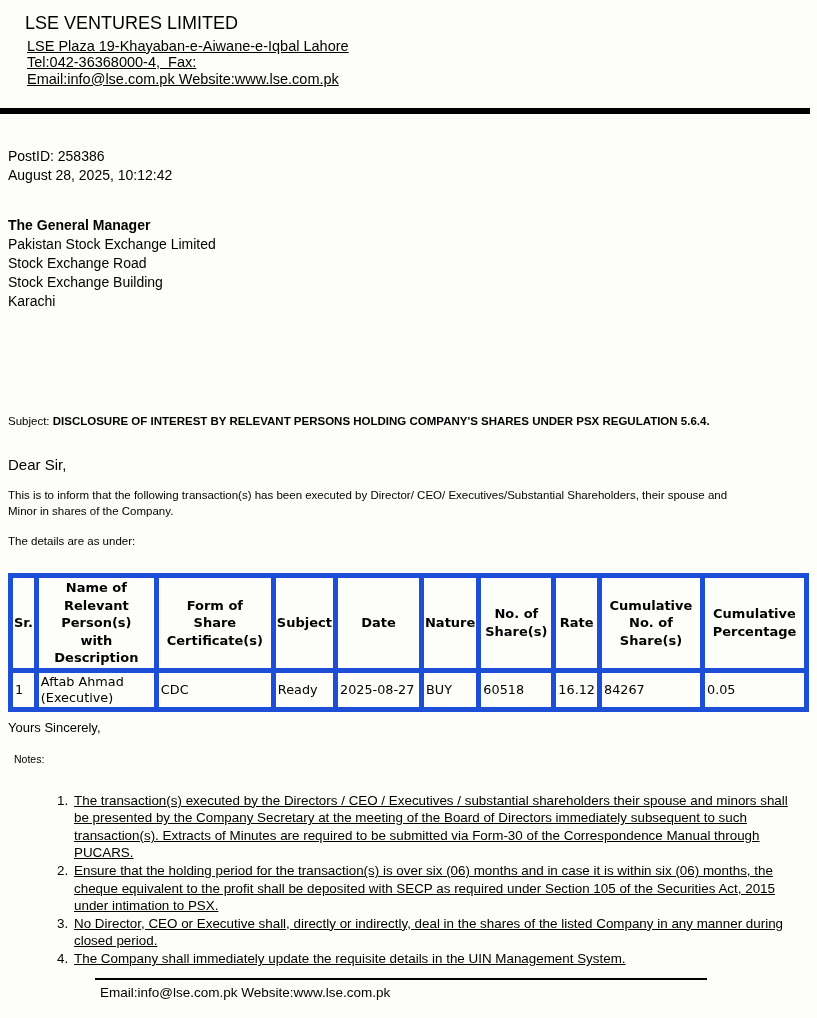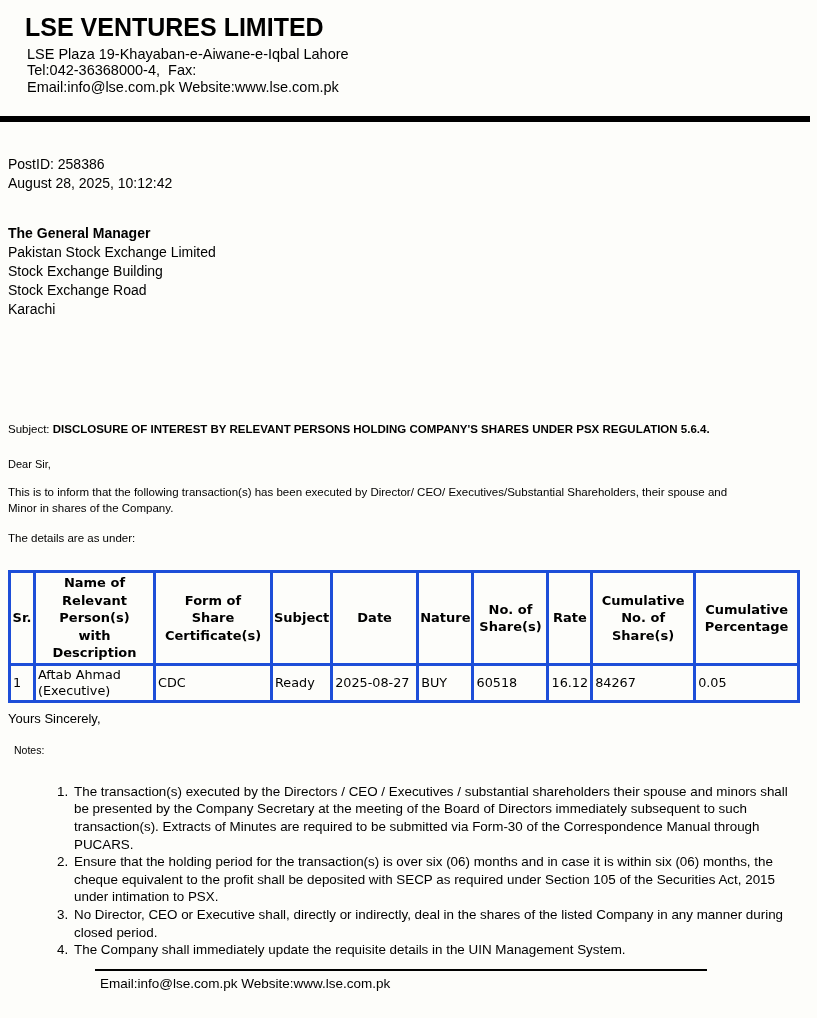--- a/index.html
+++ b/index.html
@@ -6,70 +6,70 @@
   html,body { background:#fdfdfa; }
   body {
     width:817px; height:1018px;
     color:#000;
     font-family:"Liberation Sans", sans-serif;
     overflow:hidden;
     position:relative;
   }
   .header { padding:13px 0 0 25px; }
   .company-name {
-    font-size:25px; font-weight:bold; line-height:1.15;
+    font-size:18px; font-weight:normal; line-height:1.15;
     white-space:nowrap;
   }
-  .header-lines { margin-top:4px; margin-left:2px; font-size:14.5px; line-height:16.5px; }
+  .header-lines { margin-top:4px; margin-left:2px; font-size:14.5px; line-height:16.5px;text-decoration:underline; }
   .header-lines .tel { white-space:pre; }
 
   .divider { height:6px; background:#000; margin:21px 7px 0 0; }
 
   .meta { margin:33px 0 0 8px; font-size:14px; line-height:19px; }
 
   .recipient { margin:31px 0 0 8px; font-size:14px; line-height:19px; }
   .recipient-title { font-weight:bold; }
 
   .subject { margin:104px 0 0 8px; font-size:11.5px; }
   .subject .subj-text { font-weight:bold; }
 
-  .salutation { margin:23px 0 0 8px; font-size:11px; }
+  .salutation { margin:29px 0 0 8px; font-size:15px; }
 
   .body-par { margin:15px 0 16px 8px; font-size:11.5px; line-height:15.5px; max-width:750px; }
 
   .details-intro { margin:12px 0 0 8px; font-size:11.5px; }
 
   table.disclosure {
     border-collapse:collapse;
     margin:26px 0 0 8px;
     font-family:"DejaVu Sans", sans-serif;
     table-layout:fixed;
   }
-  table.disclosure th, table.disclosure td { border:3px solid #1d4ed8; }
+  table.disclosure th, table.disclosure td { border:5px solid #1d4ed8; }
   table.disclosure th {
     font-size:13px; font-weight:bold; text-align:center;
     white-space:pre-line; vertical-align:middle;
     line-height:17.5px; height:90px; padding:1px;
   }
   table.disclosure td {
     font-size:12.8px; text-align:left; vertical-align:middle;
     line-height:16px; height:35px; padding:1px 2px;
     overflow:hidden;
   }
 
   .closing { margin:8px 0 0 8px; font-size:13px; }
 
   .notes-label { margin:18px 0 0 8px; font-size:10.5px;padding-left:6px; }
 
   ol.notes {
     margin:27px 0 0 0; padding-left:72px;
     width:802px;
     font-size:13.4px; line-height:17.6px;
   }
-  ol.notes li { padding-left:2px; }
+  ol.notes li { padding-left:2px;text-decoration:underline; }
 
   .footer { margin-top:10px; }
   .footer-rule { width:612px; margin-left:95px; border-top:2px solid #000; height:0; }
   .footer-text { margin-left:100px; padding-top:5px; font-size:13.5px; }
 </style>
 </head>
 <body>
 
 <div class="header">
   <div class="company-name">LSE VENTURES LIMITED</div>
@@ -83,22 +83,22 @@
 <div class="divider"></div>
 
 <div class="meta">
   <div>PostID: 258386</div>
   <div>August 28, 2025, 10:12:42</div>
 </div>
 
 <div class="recipient">
   <div class="recipient-title">The General Manager</div>
   <div>Pakistan Stock Exchange Limited</div>
+  <div>Stock Exchange Road</div>
   <div>Stock Exchange Building</div>
-  <div>Stock Exchange Road</div>
   <div>Karachi</div>
 </div>
 
 <div class="subject"><span>Subject: </span><span class="subj-text">DISCLOSURE OF INTEREST BY RELEVANT PERSONS HOLDING COMPANY'S SHARES UNDER PSX REGULATION 5.6.4.</span></div>
 
 <div class="salutation">Dear Sir,</div>
 
 <div class="body-par">This is to inform that the following transaction(s) has been executed by Director/ CEO/ Executives/Substantial Shareholders, their spouse and Minor in shares of the Company.</div>
 
 <div class="details-intro">The details are as under:</div>

